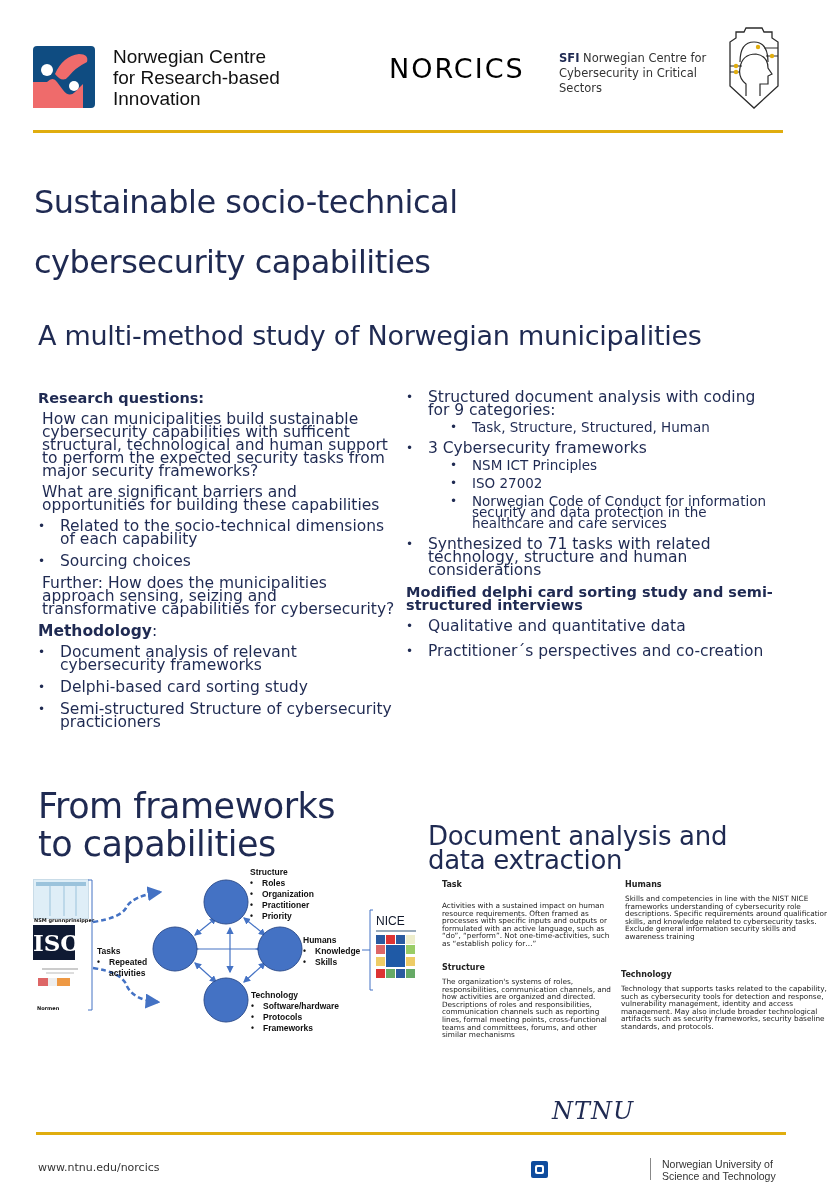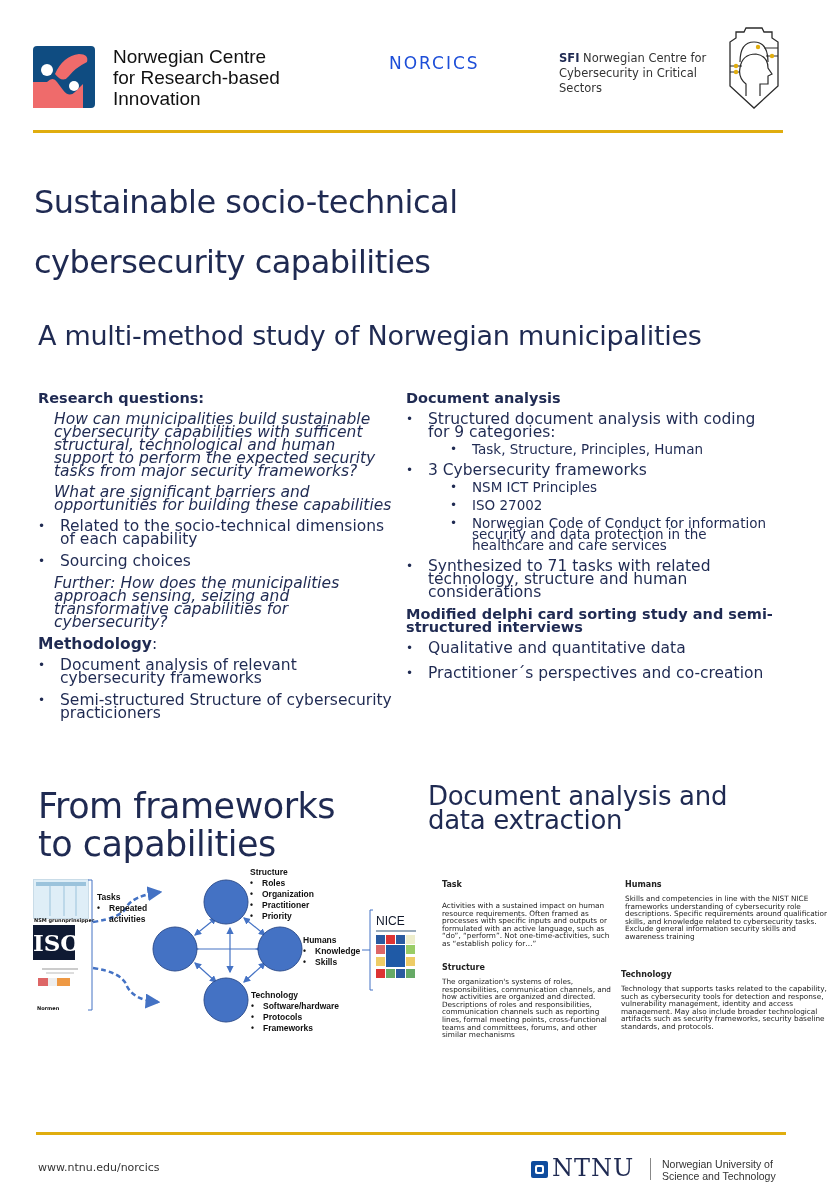--- a/index.html
+++ b/index.html
@@ -1,35 +1,35 @@
 <!DOCTYPE html>
 <html><head>
 <meta charset="utf-8">
 <style>
   html, body { margin:0; padding:0; background:#ffffff; }
   body { width:827px; height:1204px; position:relative; overflow:hidden; font-family:"DejaVu Sans", sans-serif; color:#1f2a52; }
   .abs { position:absolute; }
   .rule { position:absolute; height:3px; background:#e0ad0f; }
   
   .ncri-text { font-family:"Liberation Sans", sans-serif; font-size:19px; line-height:21px; color:#111; }
-  .norcics { font-family:"DejaVu Sans", sans-serif; font-size:17px; letter-spacing:2px; color:#1d4ed8; font-weight:normal; }
+  .norcics { font-family:"DejaVu Sans", sans-serif; font-size:27px; letter-spacing:2px; color:#000000; font-weight:normal; }
   .sfi { font-size:11.5px; line-height:15px; color:#333; font-family:"DejaVu Sans", sans-serif; }
   .sfi b { color:#1f2a52; }
   .title { font-family:"DejaVu Sans", sans-serif; font-size:32px; line-height:60px; color:#1f2a52; letter-spacing:-0.5px; }
   .subtitle { font-family:"DejaVu Sans", sans-serif; font-size:27px; color:#1f2a52; letter-spacing:-0.3px; }
   .col { font-size:14.5px; line-height:14px; color:#1f2a52; }
   .col h3 { font-size:14.5px; margin:0 0 8px 0; font-weight:bold; }
-  .col p { margin:0 0 8px 16px; font-size:15.5px; line-height:13px;font-style:italic; }
+  .col p { margin:0 0 8px 4px; font-size:15.5px; line-height:13px; }
   .col ul { list-style:none; margin:0; padding:0; }
   .col li { position:relative; padding-left:22px; margin:0 0 9px 0; font-size:15.5px; line-height:13px; }
   .col li::before { content:"•"; position:absolute; left:0; top:0; font-size:12px; }
   .col ul.sub { margin-top:5px; margin-left:22px; }
   .col ul.sub li { font-size:13.5px; line-height:11px; padding-left:22px; margin-bottom:7px; }
   .section-h { font-family:"DejaVu Sans", sans-serif; font-size:35px; line-height:38px; color:#1f2a52; letter-spacing:-0.5px; }
-  .section-h2 { font-family:"DejaVu Sans", sans-serif; font-size:26px; line-height:24px; color:#1f2a52; letter-spacing:-0.3px; }
+  .section-h2 { font-family:"DejaVu Sans", sans-serif; font-size:26px; line-height:24px; color:#1f2a52; letter-spacing:-0.3px;margin-top:40px; }
   .dlabel { font-family:"Liberation Sans", sans-serif; font-size:8.5px; color:#111; font-weight:bold; line-height:11px; }
   .dlabel ul { list-style:none; margin:0; padding:0; font-weight:bold; }
   .dlabel li { padding-left:12px; position:relative; }
   .dlabel li::before { content:"•"; position:absolute; left:0; }
   .def h4 { font-family:"DejaVu Sans", sans-serif; font-size:8px; margin:0 0 6px 0; font-weight:bold; color:#222; }
   .def p { font-family:"DejaVu Sans", sans-serif; font-size:7.3px; line-height:7.6px; margin:0; color:#222; }
   .footer-url { font-size:11px; color:#333; }
   .ntnu-word { font-family:"DejaVu Serif", serif; font-size:24px; color:#1f2a52; letter-spacing:1px; }
   .ntnu-sub { font-family:"Liberation Sans", sans-serif; font-size:10.5px; line-height:12px; color:#333; }
 </style>
@@ -86,31 +86,31 @@
   <p>How can municipalities build sustainable cybersecurity capabilities with sufficent structural, technological and human support to perform the expected security tasks from major security frameworks?</p>
   <p>What are significant barriers and opportunities for building these capabilities</p>
   <ul>
     <li>Related to the socio-technical dimensions of each capability</li>
     <li>Sourcing choices</li>
   </ul>
   <p>Further: How does the municipalities approach sensing, seizing and transformative capabilities for cybersecurity?</p>
   <h3 style="font-size:15.5px;"><span>Methodology</span><span style="font-weight:normal;">:</span></h3>
   <ul>
     <li>Document analysis of relevant cybersecurity frameworks</li>
+    <li>Delphi-based card sorting study</li>
     <li>Semi-structured Structure of cybersecurity practicioners</li>
   </ul>
 </div>
 
 <div class="abs col" style="left:406px;top:391px;width:370px;">
-  <h3>Document analysis</h3>
   <ul>
     <li>
       <span>Structured document analysis with coding for 9 categories:</span>
       <ul class="sub">
-        <li>Task, Structure, Principles, Human</li>
+        <li>Task, Structure, Structured, Human</li>
       </ul>
     </li>
     <li>
       <span>3 Cybersecurity frameworks</span>
       <ul class="sub">
         <li>NSM ICT Principles</li>
         <li>ISO 27002</li>
         <li>Norwegian Code of Conduct for information security and data protection in the healthcare and care services</li>
       </ul>
     </li>
@@ -170,21 +170,21 @@
   <line x1="198" y1="89" x2="256" y2="89" stroke="#4472c4" stroke-width="1.2" marker-end="url(#ahs)" marker-start="url(#ah)"></line>
 
   <circle cx="175" cy="89" r="22" fill="#4472c4" stroke="#2f4f8f" stroke-width="1"></circle>
   <circle cx="226" cy="42" r="22" fill="#4472c4" stroke="#2f4f8f" stroke-width="1"></circle>
   <circle cx="280" cy="89" r="22" fill="#4472c4" stroke="#2f4f8f" stroke-width="1"></circle>
   <circle cx="226" cy="140" r="22" fill="#4472c4" stroke="#2f4f8f" stroke-width="1"></circle>
 
   <path d="M373 50 L370 50 L370 130 L373 130 M370 90 L362 90" fill="none" stroke="#4472c4" stroke-width="1"></path>
 </svg>
 
-<div class="abs dlabel" style="left:97px;top:892px;">
+<div class="abs dlabel" style="left:97px;top:946px;">
   <div>Tasks</div>
   <ul>
       <li style="width:50px;">Repeated activities</li>
     </ul>
 </div>
 <div class="abs dlabel" style="left:250px;top:867px;">
   <div>Structure</div>
   <ul>
     <li>Roles</li>
     <li>Organization</li>
@@ -244,18 +244,18 @@
   <h4>Technology</h4>
   <p>Technology that supports tasks related to the capability, such as cybersecurity tools for detection and response, vulnerability management, identity and access management. May also include broader technological artifacts such as security frameworks, security baseline standards, and protocols.</p>
 </div>
 
 <div class="rule" style="left:36px;top:1132px;width:750px;"></div>
 <div class="abs footer-url" style="left:38px;top:1161px;">www.ntnu.edu/norcics</div>
 <div class="abs" style="left:531px;top:1161px;width:17px;height:17px;background:#0f4c9e;border-radius:2px;">
   <div style="position:absolute;left:4px;top:4px;width:9px;height:9px;border-radius:2px;background:#fff;"></div>
   <div style="position:absolute;left:6px;top:6px;width:5px;height:5px;border-radius:1px;background:#0f4c9e;"></div>
 </div>
-<div class="abs ntnu-word" style="left:552px;top:1154px;">NTNU</div>
+<div class="abs ntnu-word" style="left:552px;top:1097px;font-style:italic;">NTNU</div>
 <div class="abs" style="left:650px;top:1158px;width:1px;height:22px;background:#888;"></div>
 <div class="abs ntnu-sub" style="left:662px;top:1158px;">
   <div>Norwegian University of</div>
   <div>Science and Technology</div>
 </div>
 
 </body></html>

